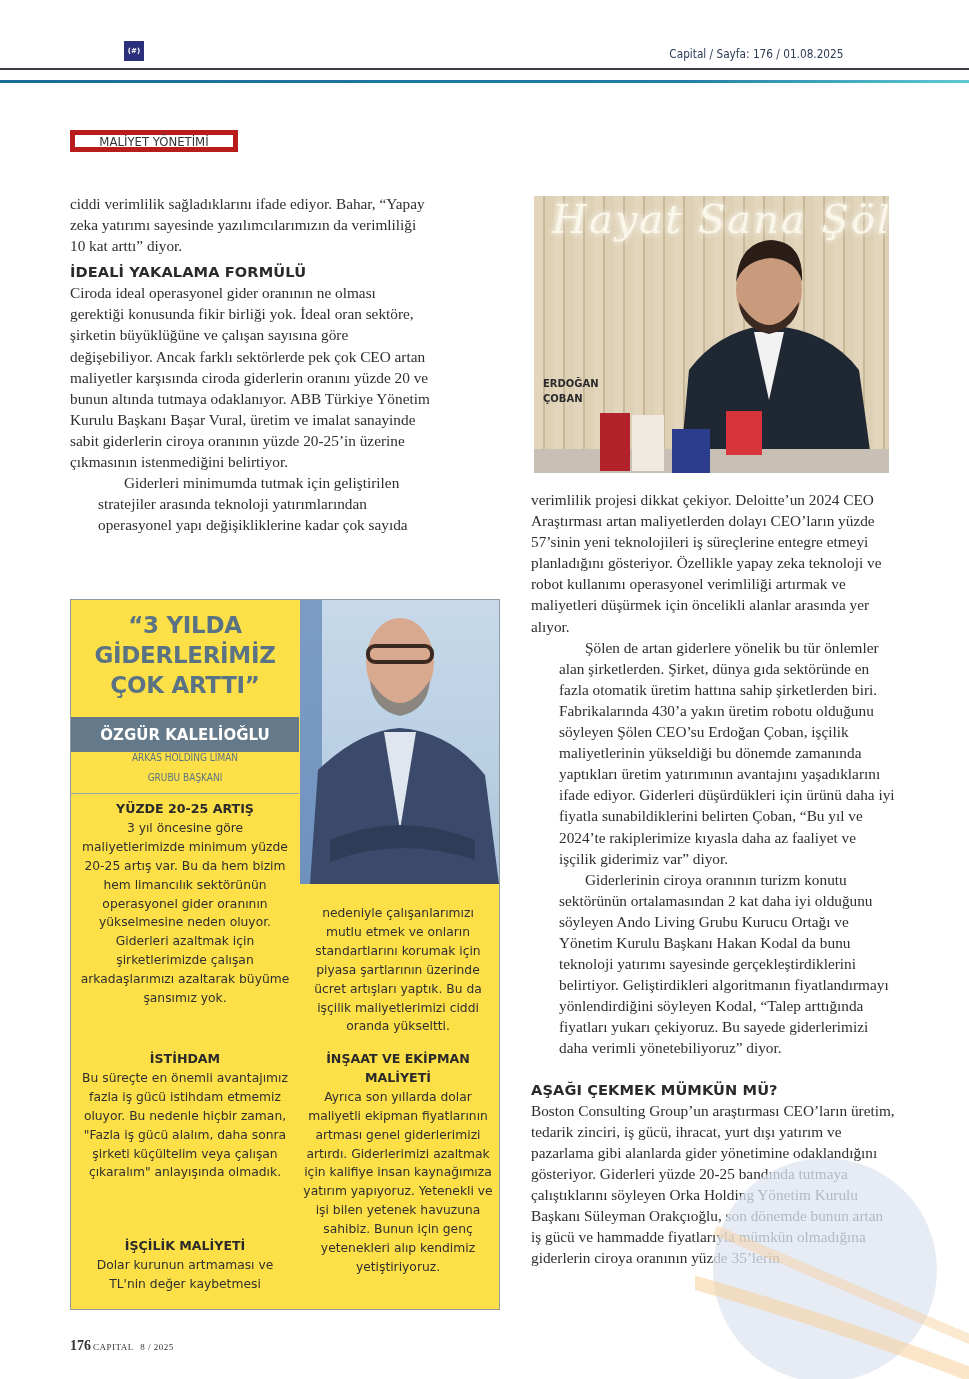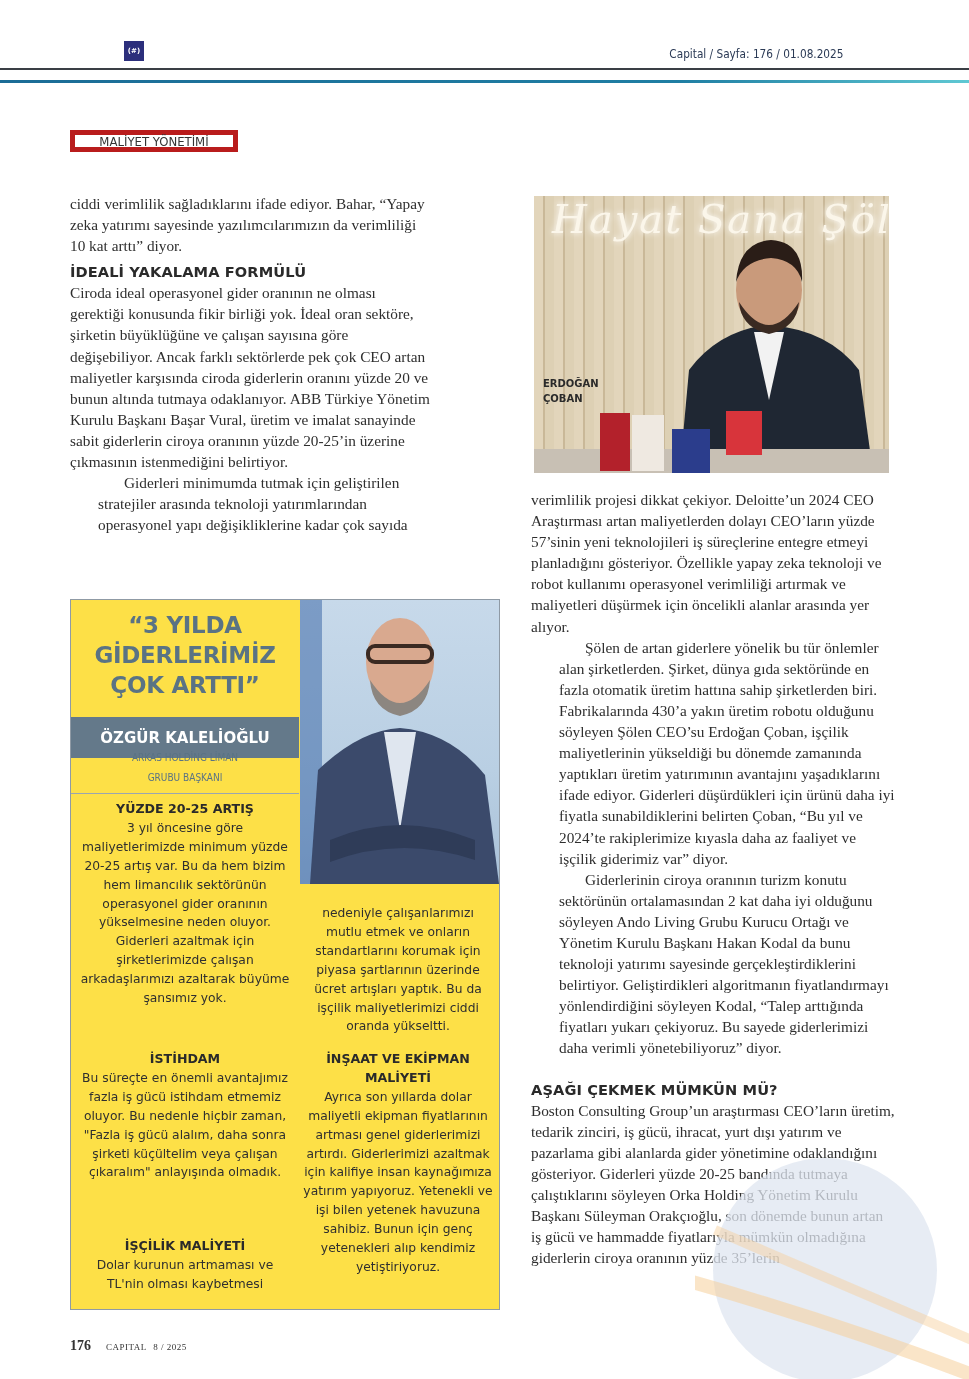--- a/index.html
+++ b/index.html
@@ -16,29 +16,29 @@
   .col-left-top { left:70px; top:193px; width:360px; }
   .col-right { left:531px; top:489px; width:365px; }
   .photo-right { position:absolute; left:534px; top:196px; width:355px; height:277px; overflow:hidden; background:linear-gradient(90deg,#d9cbb0 0 8px,#cdbd9f 8px 16px) ; }
   .photo-right .stripes { position:absolute; inset:0; background:repeating-linear-gradient(90deg,#e2d5bb 0 9px,#c9b898 9px 11px,#ddd0b4 11px 20px); }
   .photo-right .neon { position:absolute; left:18px; top:0px; font-family:"DejaVu Serif", serif; font-style:italic; font-size:40px; color:#fbf6ea; text-shadow:0 0 6px #fff; letter-spacing:2px; white-space:nowrap; }
   .photo-right .person { position:absolute; left:125px; top:24px; width:230px; height:260px; }
   .photo-right .caption { position:absolute; left:9px; top:180px; font-family:"DejaVu Sans", sans-serif; font-weight:bold; font-size:10px; line-height:15px; color:#2b2b2b; }
   .photo-right .table { position:absolute; left:0; right:0; bottom:0; height:24px; background:#c8c0b4; }
   .box { position:absolute; left:70px; top:599px; width:430px; height:711px; border:1.5px solid #8f9aa5; box-sizing:border-box; background:#fde047; }
   .box .quote { position:absolute; left:0; top:10px; width:228px; text-align:center; font-family:"DejaVu Sans", sans-serif; font-weight:bold; font-size:23px; line-height:30px; color:#5a7384; letter-spacing:-0.3px; }
-  .box .namebar { position:absolute; left:0; top:117px; width:228px; height:41px; background:#64798a; color:#fff; font-family:"DejaVu Sans", sans-serif; font-weight:bold; font-size:15px; display:flex; align-items:center; justify-content:center; }
+  .box .namebar { position:absolute; left:0; top:117px; width:228px; height:35px; background:#64798a; color:#fff; font-family:"DejaVu Sans", sans-serif; font-weight:bold; font-size:15px; display:flex; align-items:center; justify-content:center; }
   .box .role { position:absolute; left:0; top:148px; width:228px; text-align:center; font-family:"DejaVu Sans Condensed","DejaVu Sans", sans-serif; font-size:10px; line-height:20px; color:#5a7384; }
   .box .role-rule { position:absolute; left:0; top:193px; width:228px; height:1px; background:#9aa6b0; }
   .box .photo { position:absolute; left:229px; top:0px; width:199px; height:284px; background:linear-gradient(180deg,#c7d9ea 0%,#b9cfe3 60%,#a9c1d8 100%); overflow:hidden; }
   .box .sub { position:absolute; text-align:center; font-family:"DejaVu Sans", sans-serif; font-size:12.3px; line-height:18.9px; color:#2f2f2f; }
   .box .sub h4 { margin:0; font-weight:bold; font-size:12.6px; color:#2a2a2a; }
   .box .sub p { margin:0; }
   .folio { position:absolute; left:70px; top:1338px; font-size:13px; color:#333; }
-  .folio b { font-size:14px; margin-right:15px; }
+  .folio b { font-size:14px; margin-right:2px; }
   .folio span { font-size:9px; letter-spacing:0.5px; }
   .deco { position:absolute; left:695px; top:1150px; width:300px; height:240px; pointer-events:none; }
 </style>
 </head>
 <body>
 
 <div class="header-icon">(#)</div>
 <div class="header-meta">Capital / Sayfa: 176 / 01.08.2025</div>
 <div class="rule-dark"></div>
 <div class="rule-teal"></div>
@@ -111,21 +111,21 @@
   <div class="sub" style="left:8px;top:200px;width:212px;">
     <h4>YÜZDE 20-25 ARTIŞ</h4>
     <p>3 yıl öncesine göre maliyetlerimizde minimum yüzde 20-25 artış var. Bu da hem bizim hem limancılık sektörünün operasyonel gider oranının yükselmesine neden oluyor. Giderleri azaltmak için şirketlerimizde çalışan arkadaşlarımızı azaltarak büyüme şansımız yok.</p>
   </div>
   <div class="sub" style="left:8px;top:450px;width:212px;">
     <h4>İSTİHDAM</h4>
     <p>Bu süreçte en önemli avantajımız fazla iş gücü istihdam etmemiz oluyor. Bu nedenle hiçbir zaman, "Fazla iş gücü alalım, daha sonra şirketi küçültelim veya çalışan çıkaralım" anlayışında olmadık.</p>
   </div>
   <div class="sub" style="left:8px;top:637px;width:212px;">
     <h4>İŞÇİLİK MALİYETİ</h4>
-    <p>Dolar kurunun artmaması ve TL'nin olması kaybetmesi</p>
+    <p>Dolar kurunun artmaması ve TL'nin değer kaybetmesi</p>
   </div>
   <div class="sub" style="left:232px;top:304px;width:190px;">
     <p>nedeniyle çalışanlarımızı mutlu etmek ve onların standartlarını korumak için piyasa şartlarının üzerinde ücret artışları yaptık. Bu da işçilik maliyetlerimizi ciddi oranda yükseltti.</p>
   </div>
   <div class="sub" style="left:232px;top:450px;width:190px;">
     <h4>İNŞAAT VE EKİPMAN MALİYETİ</h4>
     <p>Ayrıca son yıllarda dolar maliyetli ekipman fiyatlarının artması genel giderlerimizi artırdı. Giderlerimizi azaltmak için kalifiye insan kaynağımıza yatırım yapıyoruz. Yetenekli ve işi bilen yetenek havuzuna sahibiz. Bunun için genç yetenekleri alıp kendimiz yetiştiriyoruz.</p>
   </div>
 </div>
 

